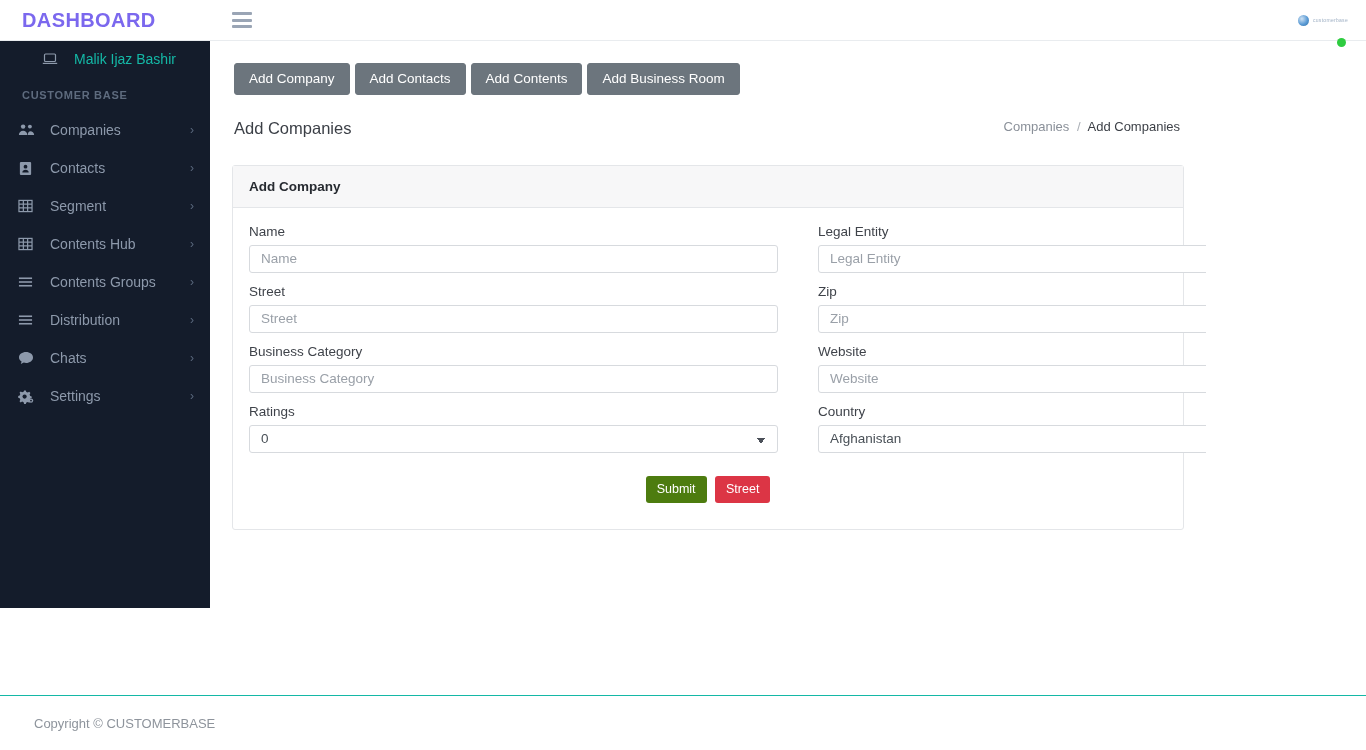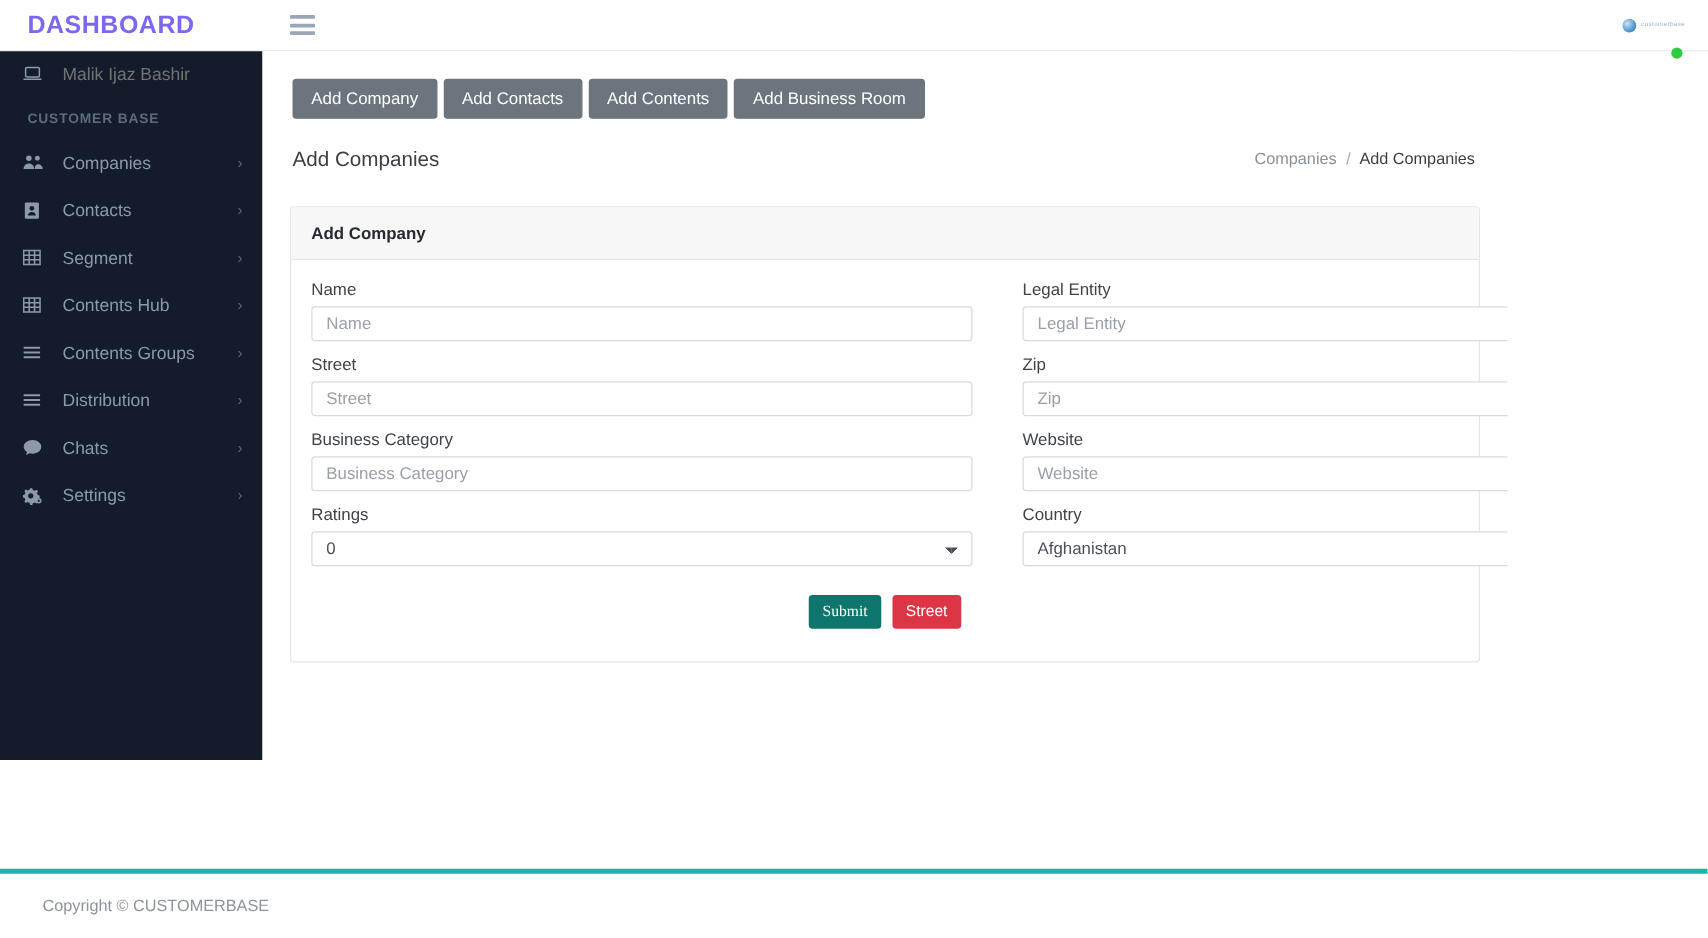--- a/index.html
+++ b/index.html
@@ -56,21 +56,21 @@
   
   .sidebar {
     position: absolute; top: 41px; left: 0;
     width: 210px; height: 567px;
     background: #141c2b;
     overflow: hidden;
   }
   .side-user {
     display: flex; align-items: center;
     height: 36px; padding: 0 0 0 18px;
-    color: #737373; font-size: 14px;
+    color: #14b8a6; font-size: 14px; margin-left: 24px;
   }
   .side-user .ic { width: 32px; flex: 0 0 32px; color: #8d99ab; display: flex; align-items: center; }
   .side-heading {
     padding: 12px 0 10px 22px;
     font-size: 11px; font-weight: bold; letter-spacing: .7px;
     color: #5e6b7e; text-transform: uppercase;
   }
   .nav-item {
     display: flex; align-items: center;
     height: 38px; padding-left: 18px; padding-right: 16px;
@@ -150,27 +150,27 @@
     height: 68px; padding: 6px 11px; resize: both;
     line-height: 1.35;
   }
   .actions { text-align: center; padding-top: 12px; }
   .btn {
     border: none; border-radius: 3px;
     font-size: 12.5px; color: #ffffff;
     font-family: "Liberation Sans", sans-serif;
     padding: 6px 11px; margin: 0 2px; cursor: pointer; line-height: 1.2;
   }
-  .btn-submit { background: #0f766e; font-family: Liberation Serif, serif; }
+  .btn-submit { background: #4d7c0f; }
   .btn-reset { background: #dc3545; }
 
   .footer {
     position: absolute; left: 0; top: 695px;
     width: 1366px; height: 55px;
-    border-top: 4px solid #14b8a6;
+    border-top: 1px solid #14b8a6;
     display: flex; align-items: center;
     padding-left: 34px;
     font-size: 13px; color: #8e949c;
     background: #ffffff;
   }
 </style>
 </head>
 <body>
 
 <div class="topbar">

